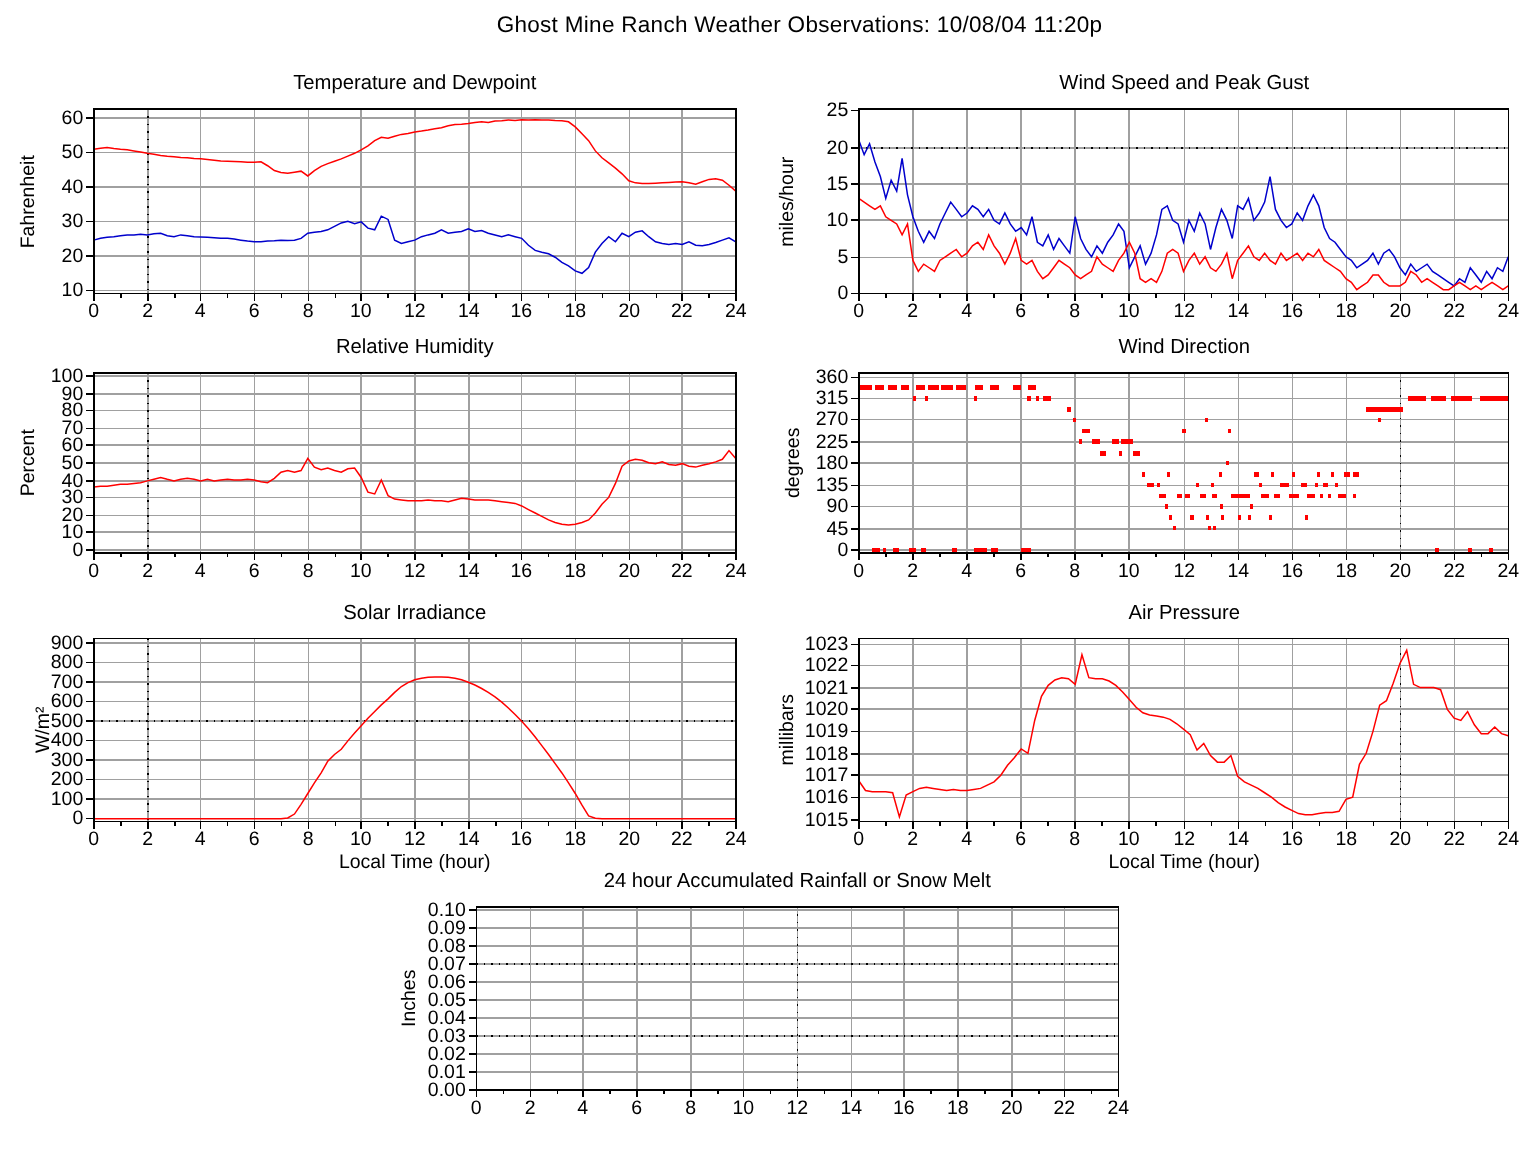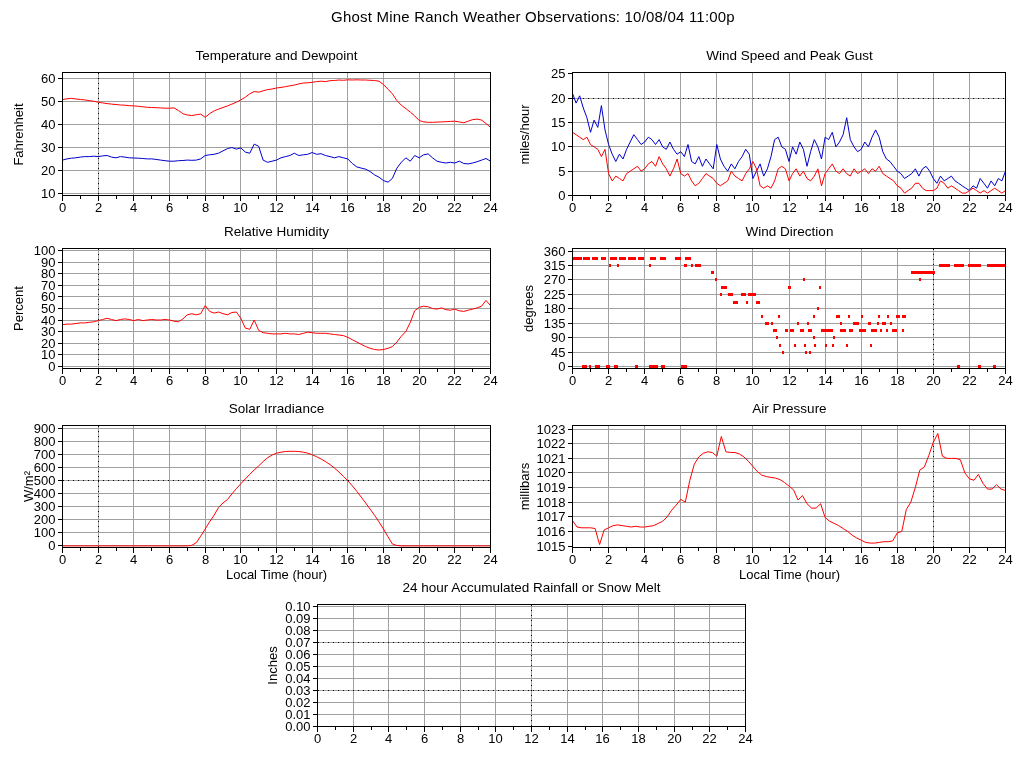--- a/index.html
+++ b/index.html
@@ -5,21 +5,21 @@
   html,body{margin:0;padding:0;background:#fff;}
   body{width:1024px;height:768px;position:relative;overflow:hidden;
        font-family:"Liberation Sans", sans-serif;color:#000;}
   #main-title{position:absolute;left:42px;top:8px;width:982px;text-align:center;
        font-size:15px;letter-spacing:0.2px;}
   #charts{position:absolute;left:0;top:0;}
 </style>
 </head>
 <body>
 
-<div id="main-title">Ghost Mine Ranch Weather Observations: 10/08/04 11:00p</div>
+<div id="main-title">Ghost Mine Ranch Weather Observations: 10/08/04 11:20p</div>
 
 <svg id="charts" width="1024" height="768" xmlns="http://www.w3.org/2000/svg">
     <g shape-rendering="crispEdges" transform="translate(0.5,0.5)">
       <line x1="98" y1="72" x2="98" y2="195" stroke="#a0a0a0"></line>
       <line x1="133" y1="72" x2="133" y2="195" stroke="#a0a0a0"></line>
       <line x1="169" y1="72" x2="169" y2="195" stroke="#a0a0a0"></line>
       <line x1="205" y1="72" x2="205" y2="195" stroke="#a0a0a0"></line>
       <line x1="240" y1="72" x2="240" y2="195" stroke="#a0a0a0"></line>
       <line x1="276" y1="72" x2="276" y2="195" stroke="#a0a0a0"></line>
       <line x1="312" y1="72" x2="312" y2="195" stroke="#a0a0a0"></line>

